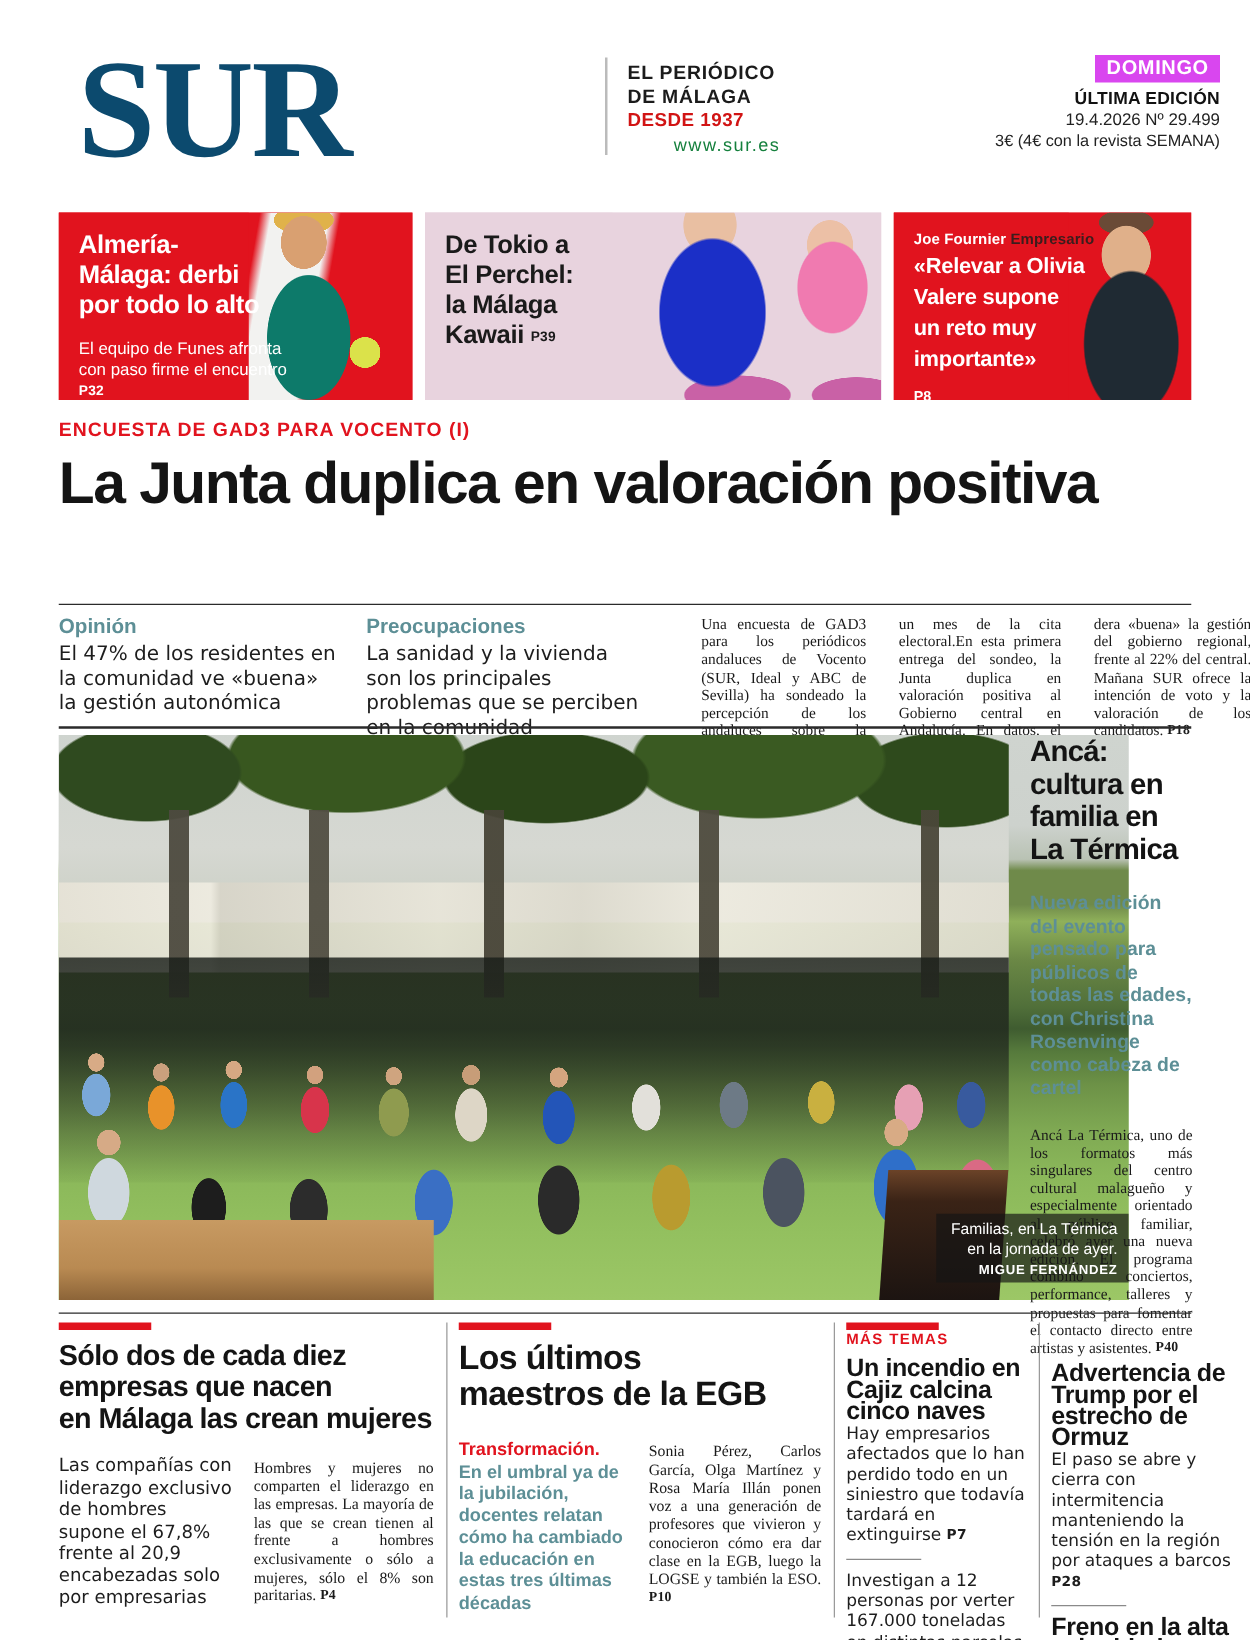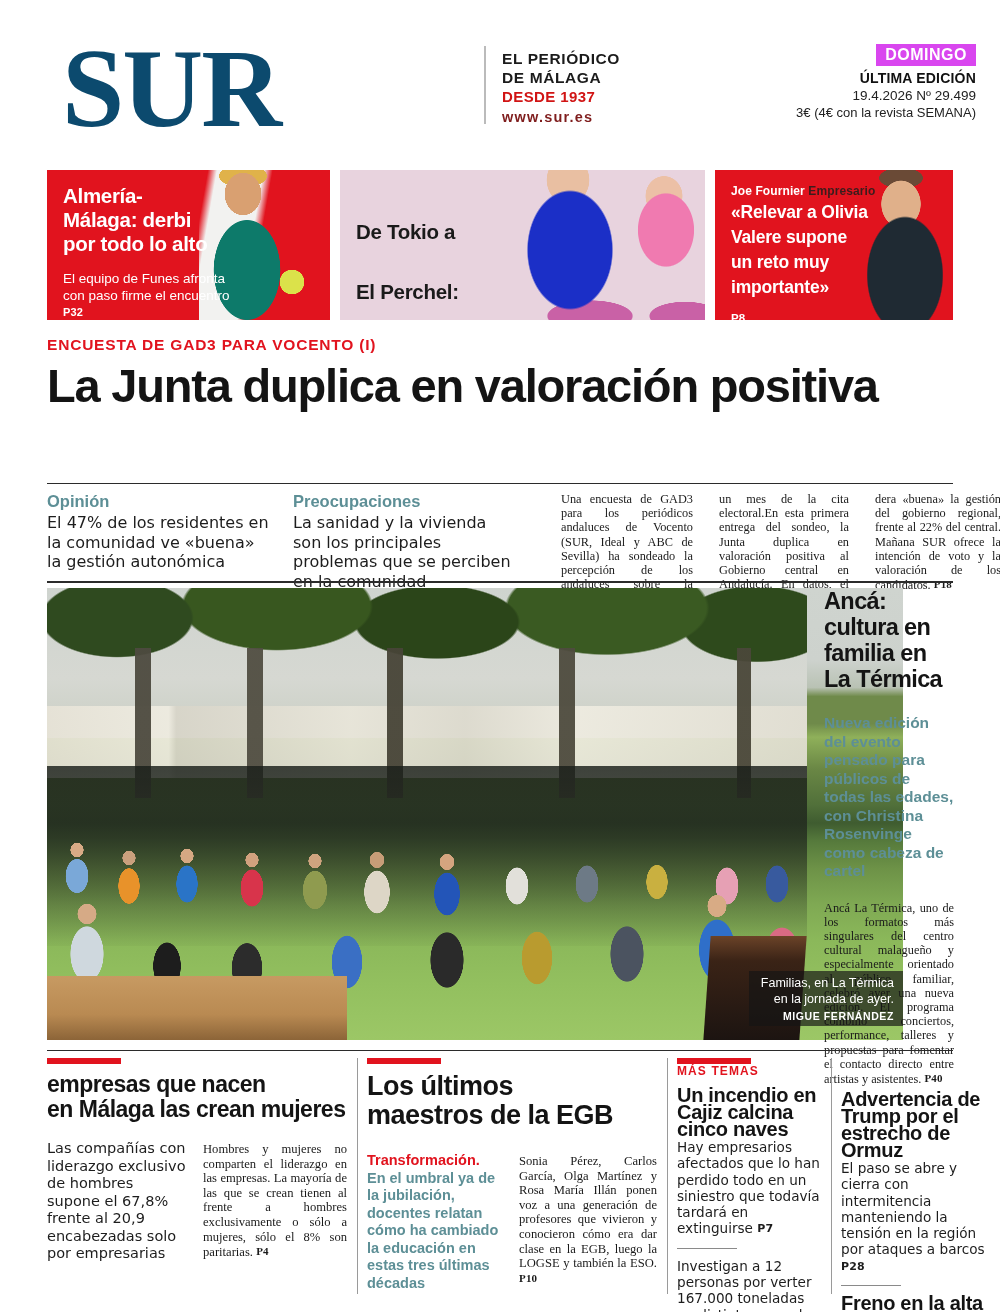--- a/index.html
+++ b/index.html
@@ -22,21 +22,21 @@
     line-height: 104px;
     letter-spacing: -2px;
     color:#0c4a6e;
   }
   .logo-rule { position:absolute; left:484px; top:46px; width:2px; height:78px; background:#bbb; }
   .tagline { position:absolute; left:502px; top:50px; width:150px; }
   .tagline .t1, .tagline .t2 {
     font-size: 15.5px; font-weight:600; letter-spacing:0.6px; color:#1b1b1b; line-height:18.5px;
   }
   .tagline .t3 { font-size:15px; font-weight:700; letter-spacing:0.4px; color:#d11414; line-height:19px; }
-  .tagline .t4 { font-size:14.5px; font-weight:700; letter-spacing:1.2px; color:#7f1d1d; line-height:20px; margin-top:1px;}
+  .tagline .t4 { font-size:14.5px; font-weight:400; letter-spacing:1.2px; color:#15803d; line-height:20px; margin-top:1px;margin-left:37px;}
 
   .edition { position:absolute; right:24px; top:44px; width:330px; text-align:right; }
   .badge-domingo {
     display:inline-block; background:#d946ef; color:#fff;
     font-size:16px; font-weight:800; letter-spacing:0.5px;
     padding:2px 9px 3px 9px; line-height:17px;
   }
   .ed-line2 { font-size:14px; font-weight:800; letter-spacing:0.2px; color:#111; margin-top:4px; }
   .ed-line3 { font-size:13.5px; font-weight:400; color:#222; margin-top:2px; }
   .ed-line4 { font-size:13px; font-weight:400; color:#222; margin-top:2px; }
@@ -46,21 +46,21 @@
   .teaser { position:absolute; top:0; height:150px; overflow:hidden; }
   .teaser-a { left:0; width:283px; background:#e1131e; }
   .teaser-b { left:293px; width:365px; background:#e8d3de; }
   .teaser-c { left:668px; width:238px; background:#e1131e; }
 
   .teaser .txt { position:absolute; left:16px; top:14px; z-index:3; }
   .teaser-a .head {
     color:#fff; font-size:20.5px; font-weight:800; line-height:24px; letter-spacing:-0.3px;
   }
   .teaser-a .sub { color:#fff; font-size:13.5px; font-weight:400; line-height:17px; margin-top:14px; }
-  .teaser-b .head { color:#1a1a1a; font-size:20.5px; font-weight:800; line-height:24px; letter-spacing:-0.3px;margin-top:36px; }
+  .teaser-b .head { color:#1a1a1a; font-size:20.5px; font-weight:800; line-height:24px; letter-spacing:-0.3px; }
   .teaser-c .kicker { font-size:12px; font-weight:800; color:#fff; letter-spacing:0.1px; }
   .teaser-c .kicker .k2 { color:#3b1d1d; }
   .teaser-c .head { color:#fff; font-size:17.5px; font-weight:800; line-height:21px; margin-top:4px; letter-spacing:-0.2px; }
   .teaser-c .pg { color:#fff; font-size:11.5px; font-weight:800; margin-top:14px; }
   .pgref { font-size:11px; font-weight:800; letter-spacing:0.2px; vertical-align:1px; }
 
   
   .ph { position:absolute; inset:0; z-index:1; }
   .ph-a { background:
       radial-gradient(ellipse 60px 90px at 200px 100px, #0d7a6a 0%, #0d7a6a 55%, transparent 56%),
@@ -352,20 +352,21 @@
 
   <div class="bottom">
 
     <div class="vrule" style="left:310px; top:0; height:236px;"></div>
     <div class="vrule" style="left:620px; top:0; height:236px;"></div>
     <div class="vrule" style="left:784px; top:0; height:236px;"></div>
 
     <div class="b-col b1">
       <div class="tickmark" style="left:0;"></div>
       <div class="b-head">
+        <div>Sólo dos de cada diez</div>
         <div>empresas que nacen</div>
         <div>en Málaga las crean mujeres</div>
       </div>
       <div style="position:relative; margin-top:18px; height:130px;">
         <div class="b-lead" style="position:absolute; left:0; top:0; width:140px;">Las compañías con liderazgo exclusivo de hombres supone el 67,8% frente al 20,9 encabezadas solo por empresarias</div>
         <div class="b-serif" style="position:absolute; left:156px; top:2px; width:144px;"><span>Hombres y mujeres no comparten el liderazgo en las empresas. La mayoría de las que se crean tienen al frente a hombres exclusivamente o sólo a mujeres, sólo el 8% son paritarias.</span> <span class="pgref">P4</span></div>
       </div>
     </div>
 
     <div class="b-col b2">

